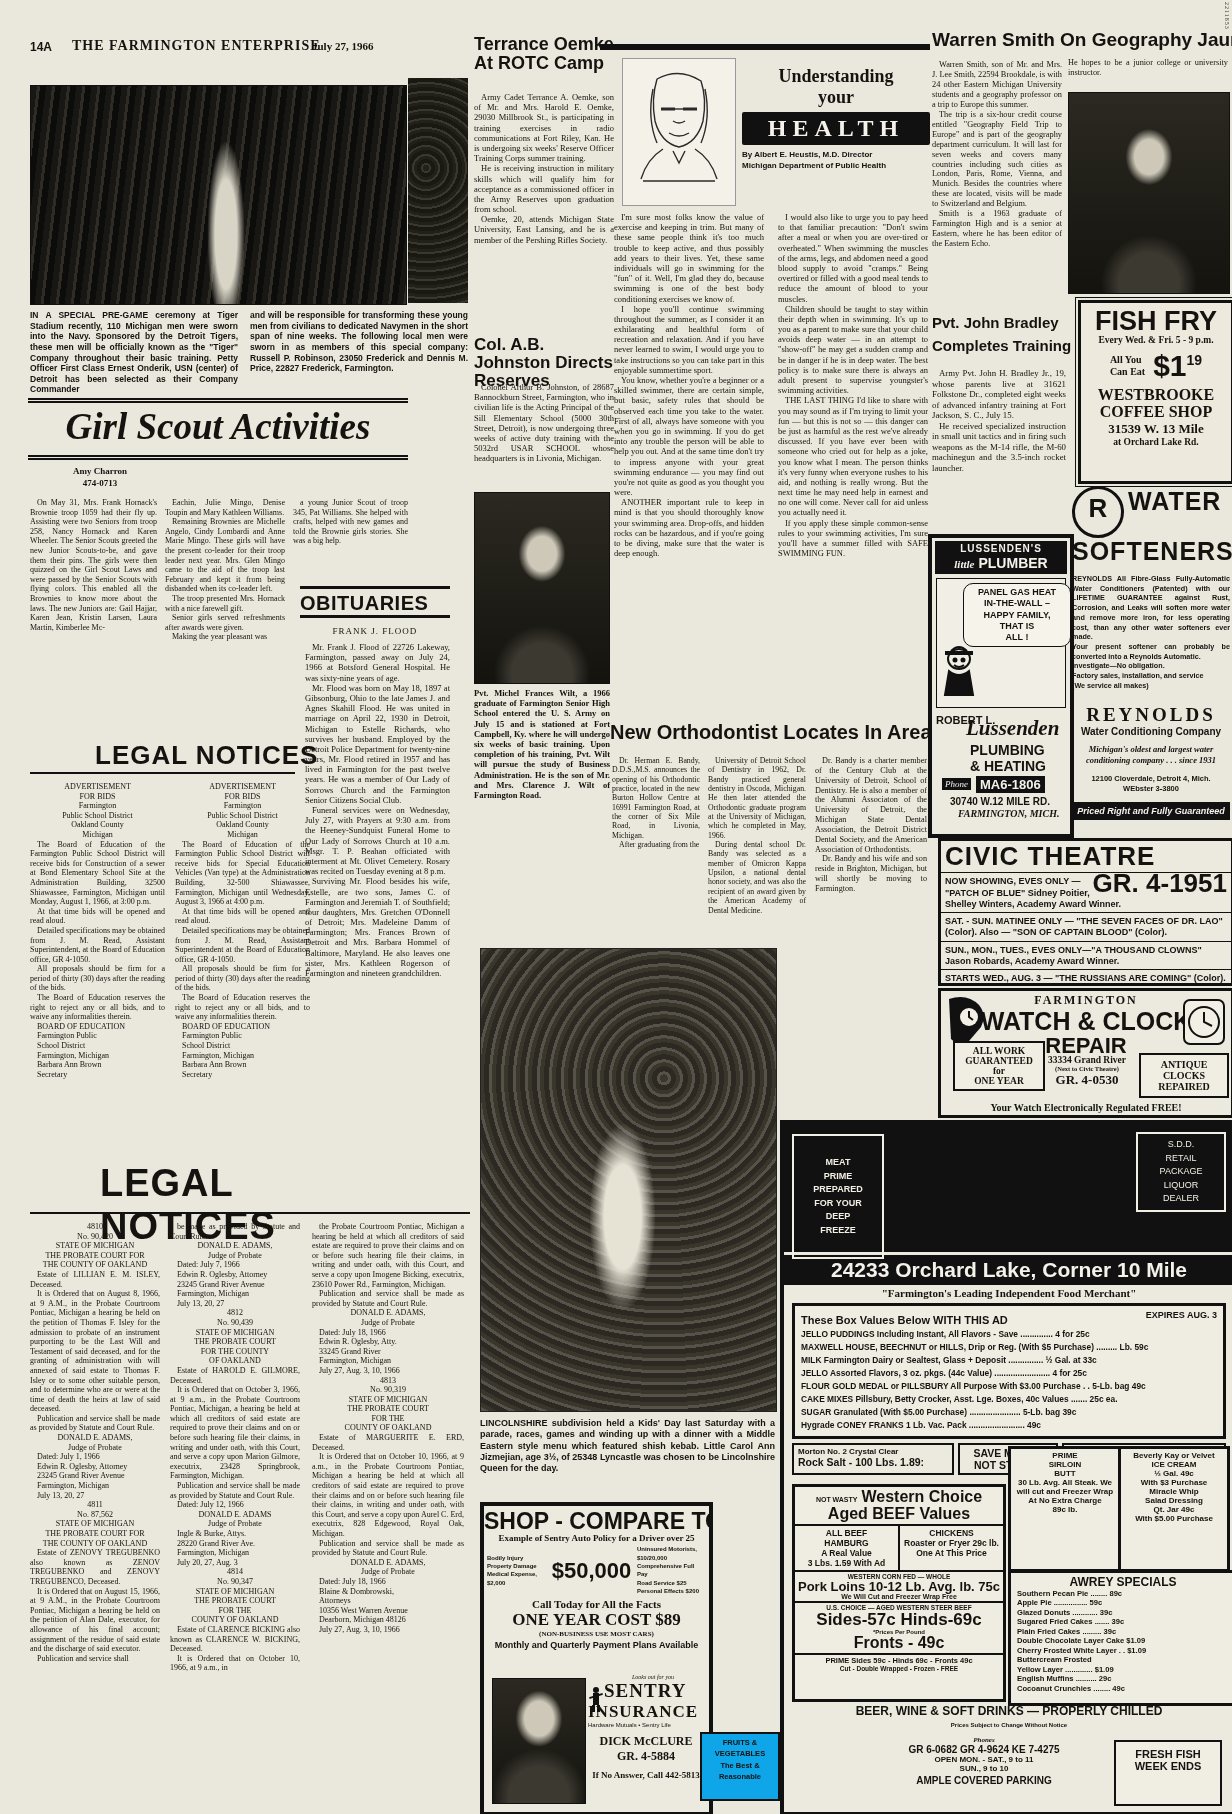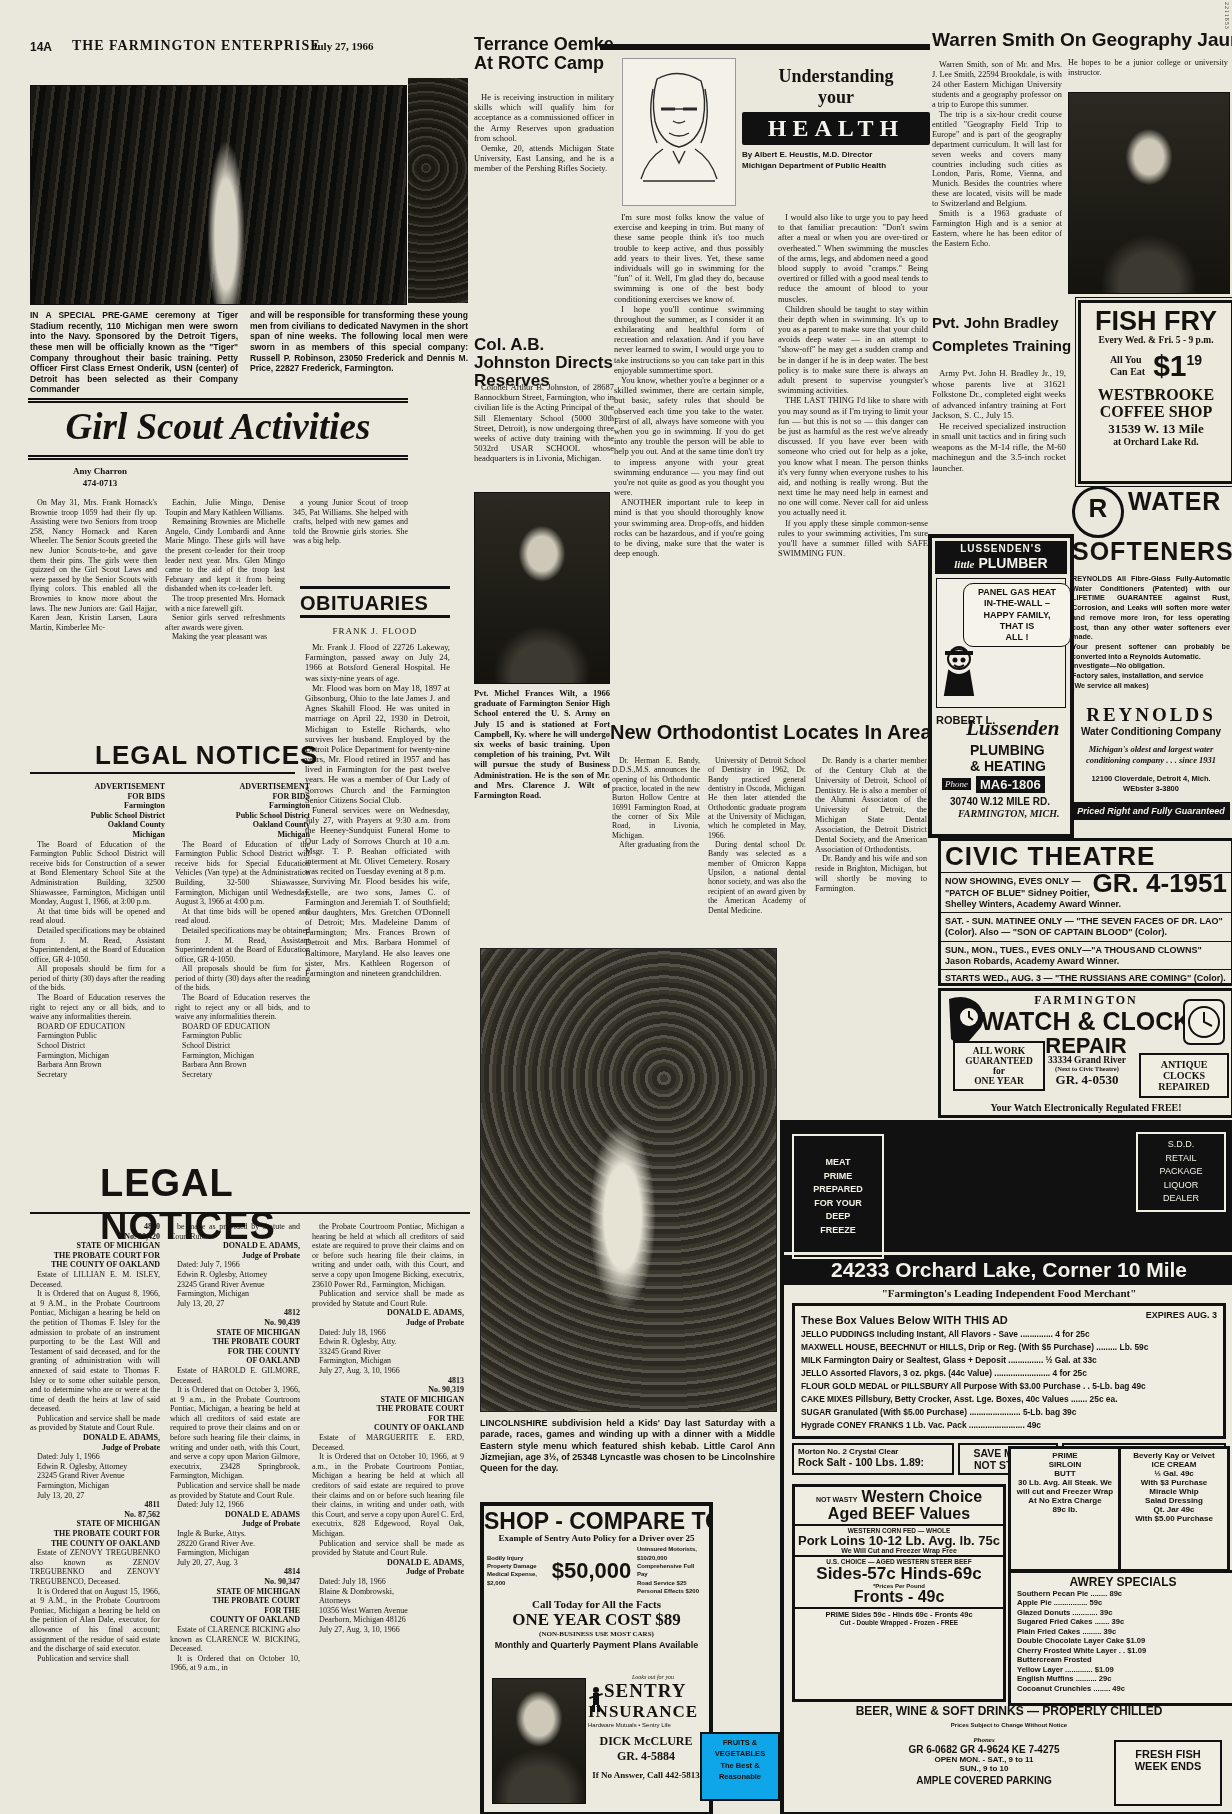--- a/index.html
+++ b/index.html
@@ -8,21 +8,21 @@
   .abs{position:absolute}
   .sans{font-family:"Liberation Sans",sans-serif}
   .ser{font-family:"Liberation Serif",serif}
   .b{font-weight:bold}
   .i{font-style:italic}
   .c{text-align:center}
   .j{text-align:justify}
   .body8{font-size:8px;line-height:1.2;text-align:justify}
   .body8 .li{text-indent:7px}
   .li{margin:0}
-  .lc{text-align:right;text-indent:0 !important;font-weight:bold}
+  .lc{text-align:center;text-indent:0 !important;font-weight:normal}
   .noind .li{text-indent:0}
   .cap{font-family:"Liberation Sans",sans-serif;font-weight:bold;font-size:8.5px;line-height:1.25;text-align:justify}
   .hl{font-family:"Liberation Sans",sans-serif;font-weight:bold;line-height:1.05}
   .rule{background:#111}
   .inv{background:#111;color:#f4f2ea}
   .box{border:2px solid #111}
   .ph{overflow:hidden}
   .ph-dark{background:
     radial-gradient(ellipse 26px 130px at 52% 68%, #d8d4c6 0 42%, rgba(0,0,0,0) 72%),
     repeating-linear-gradient(97deg,#181713 0 6px,#2f2c25 6px 9px,#0c0c0a 9px 15px),#17160f}
@@ -210,20 +210,21 @@
     <div class="li">Blaine &amp; Dombrowski,</div>
     <div class="li">Attorneys</div>
     <div class="li">10356 West Warren Avenue</div>
     <div class="li">Dearborn, Michigan 48126</div>
     <div class="li">July 27, Aug. 3, 10, 1966</div>
   </div>
 
 <div class="abs ph ph-noise" style="left:408px;top:78px;width:60px;height:225px"></div>
 <div class="abs hl" style="left:474px;top:35px;width:142px;font-size:18px">Terrance Oemke At ROTC Camp</div>
 <div class="abs body8" style="left:474px;top:92px;width:140px;font-size:8.5px">
+    <div class="li">Army Cadet Terrance A. Oemke, son of Mr. and Mrs. Harold E. Oemke, 29030 Millbrook St., is participating in training exercises in radio communications at Fort Riley, Kan. He is undergoing six weeks' Reserve Officer Training Corps summer training.</div>
     <div class="li">He is receiving instruction in military skills which will qualify him for acceptance as a commissioned officer in the Army Reserves upon graduation from school.</div>
     <div class="li">Oemke, 20, attends Michigan State University, East Lansing, and he is a member of the Pershing Rifles Society.</div>
   </div>
 
 <div class="abs hl" style="left:474px;top:336px;width:142px;font-size:17px">Col. A.B. Johnston Directs Reserves</div>
 <div class="abs body8" style="left:474px;top:382px;width:140px;font-size:8.5px">
     <div class="li">Colonel Arthur B. Johnston, of 28687 Bannockburn Street, Farmington, who in civilian life is the Acting Principal of the Sill Elementary School (5000 30th Street, Detroit), is now undergoing three weeks of active duty training with the 5032rd USAR SCHOOL whose headquarters is in Livonia, Michigan.</div>
   </div>
 
 <div class="abs ph ph-port" style="left:474px;top:492px;width:134px;height:190px;border:1px solid #111"></div>
@@ -520,20 +521,33 @@
       <div class="sans b" style="font-size:8px">California No. 1</div>
       <div class="sans b" style="font-size:11px">POTATOES  10 lb. bag 69c</div>
     </div>
   </div>
   <div class="abs box" style="left:8px;top:360px;width:208px;height:212px;background:#efece1;border-width:3px">
     <div class="c" style="border-bottom:2px solid #111;padding:1px 0">
       <span class="sans b" style="font-size:7px">NOT WASTY</span>
       <span class="hl" style="font-size:16px">Western Choice</span>
       <div class="hl" style="font-size:16px">Aged  BEEF  Values</div>
     </div>
+    <div style="display:flex;border-bottom:2px solid #111">
+      <div class="sans b c noind" style="width:50%;font-size:8.5px;border-right:2px solid #111;padding:2px 0">
+          <div class="li">ALL BEEF</div>
+          <div class="li">HAMBURG</div>
+          <div class="li">A Real Value</div>
+          <div class="li">3 Lbs. 1.59 With Ad</div>
+        </div>
+      <div class="sans b c noind" style="width:50%;font-size:8.5px;padding:2px 0">
+          <div class="li">CHICKENS</div>
+          <div class="li">Roaster or Fryer 29c lb.</div>
+          <div class="li">One At This Price</div>
+        </div>
+    </div>
     <div class="c" style="border-bottom:2px solid #111;padding:1px 0">
       <div class="sans b" style="font-size:6.5px">WESTERN CORN FED — WHOLE</div>
       <div class="hl" style="font-size:13px">Pork Loins 10-12 Lb. Avg. lb. 75c</div>
       <div class="sans b" style="font-size:7px">We Will Cut and Freezer Wrap Free</div>
     </div>
     <div class="c" style="padding:1px 0">
       <div class="sans b" style="font-size:6.5px">U.S. CHOICE — AGED WESTERN STEER BEEF</div>
       <div class="hl" style="font-size:17px">Sides-57c Hinds-69c</div>
       <div class="sans b" style="font-size:6px">*Prices Per Pound</div>
       <div class="hl" style="font-size:16px">Fronts - 49c</div>

